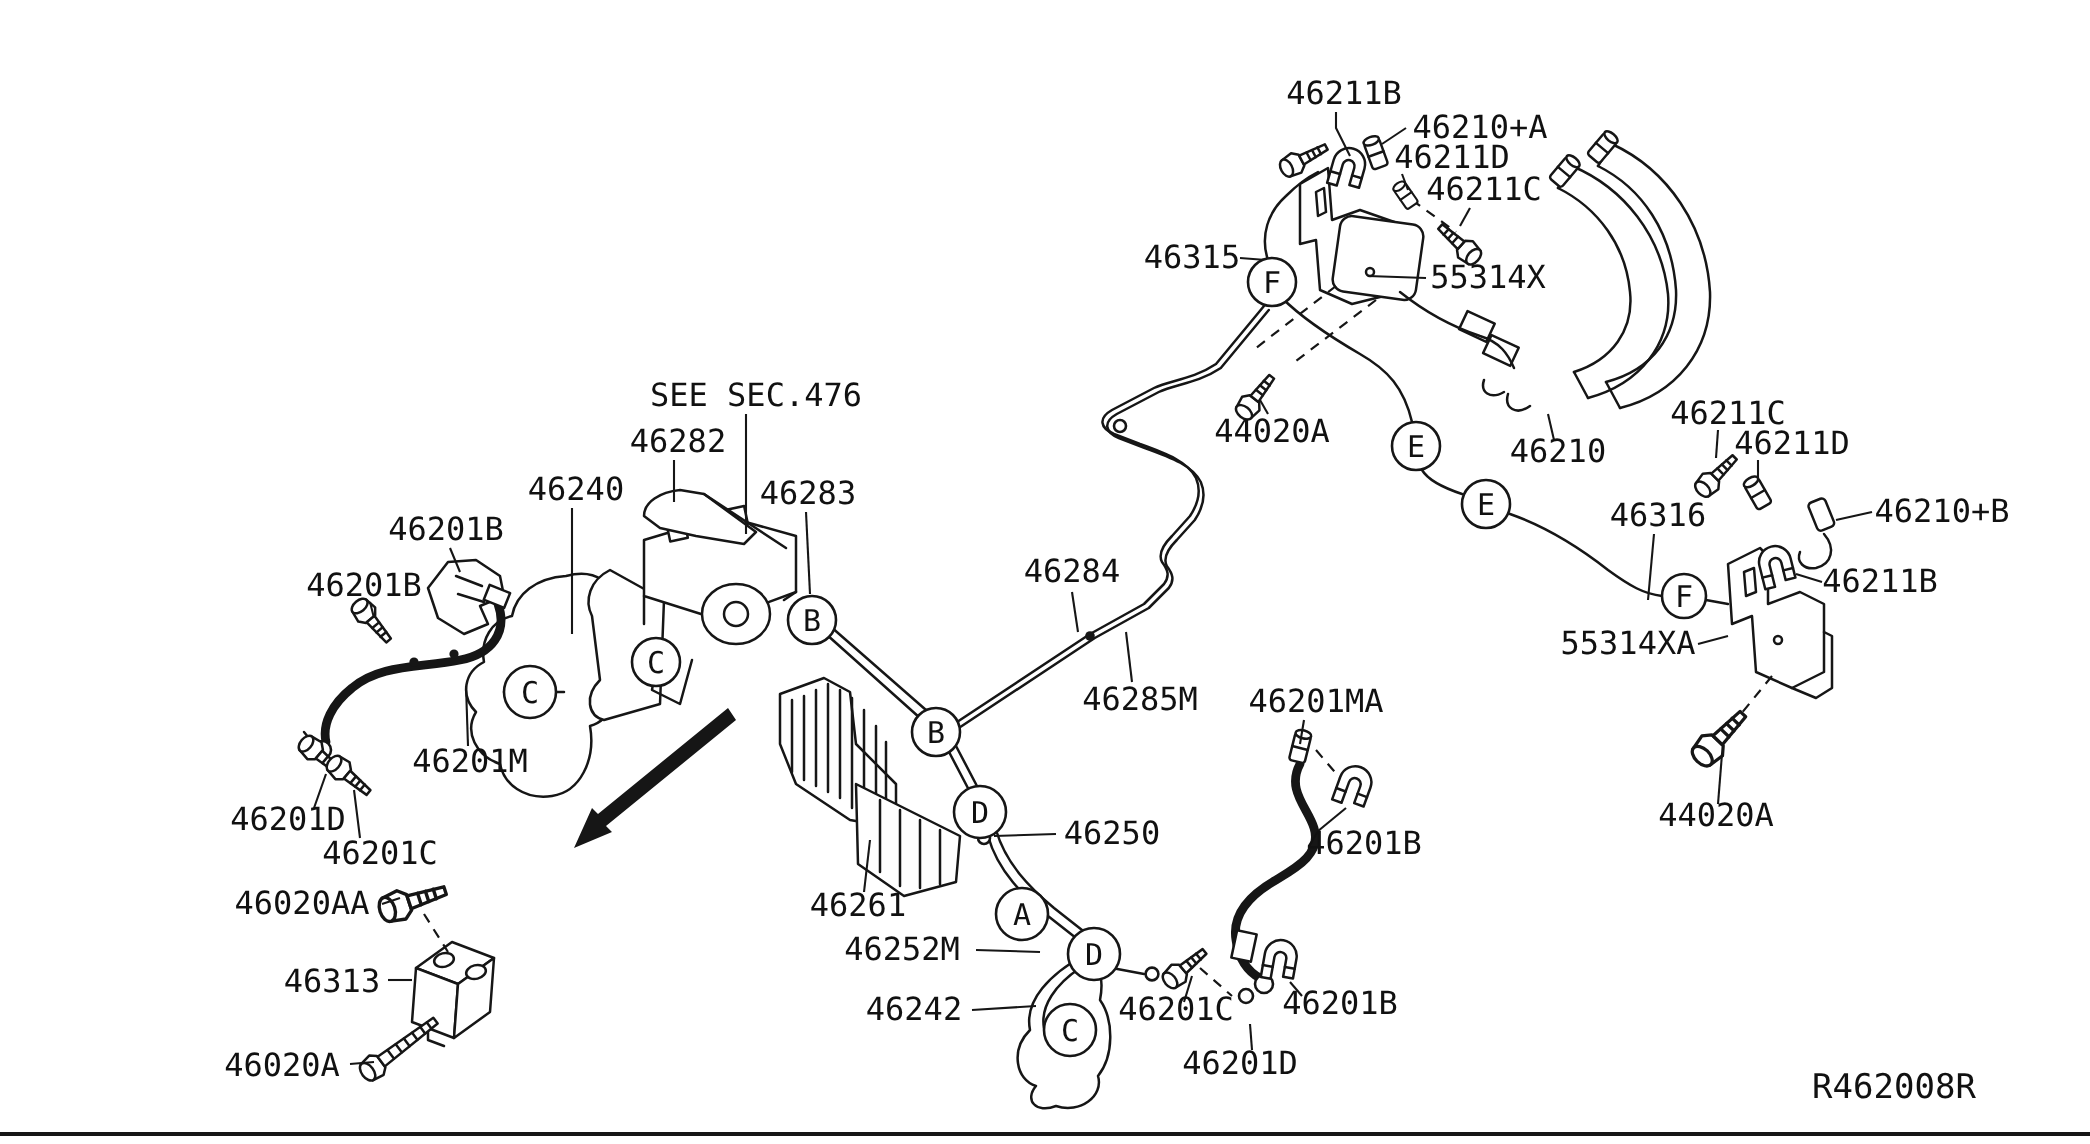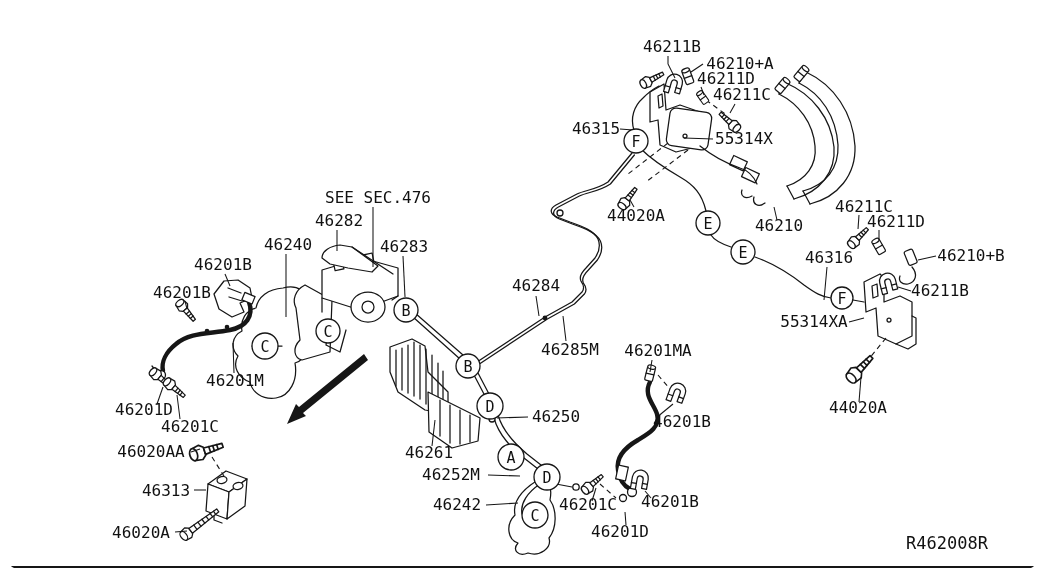--- a/index.html
+++ b/index.html
@@ -1,17 +1,17 @@
 <!DOCTYPE html>
 <html><head>
 <meta charset="utf-8">
 <style>
   html,body{margin:0;padding:0;background:#fff;}
   .stage{position:relative;width:1045px;height:572px;background:#fff;overflow:hidden;
-         font-family:"DejaVu Sans Mono",monospace;border-radius:28px;}
+         font-family:"DejaVu Sans Mono",monospace;}
   svg{position:absolute;left:0;top:0;}
   .ln{fill:none;stroke:#161616;stroke-width:1.25;stroke-linejoin:round;stroke-linecap:round;}
   .thick{fill:none;stroke:#161616;stroke-width:4.4;stroke-linecap:round;}
   .dash{fill:none;stroke:#161616;stroke-width:1.1;stroke-dasharray:5 4;}
   .fillb{fill:#161616;stroke:none;}
   .wht{fill:#fff;}
   .leader{fill:none;stroke:#161616;stroke-width:1.05;}
   .lbl{font:16px "DejaVu Sans Mono",monospace;fill:#111;text-anchor:middle;}
   .ref{font:17px "DejaVu Sans Mono",monospace;fill:#111;text-anchor:middle;}
   .co-t{font:15px "DejaVu Sans Mono",monospace;fill:#111;text-anchor:middle;}

